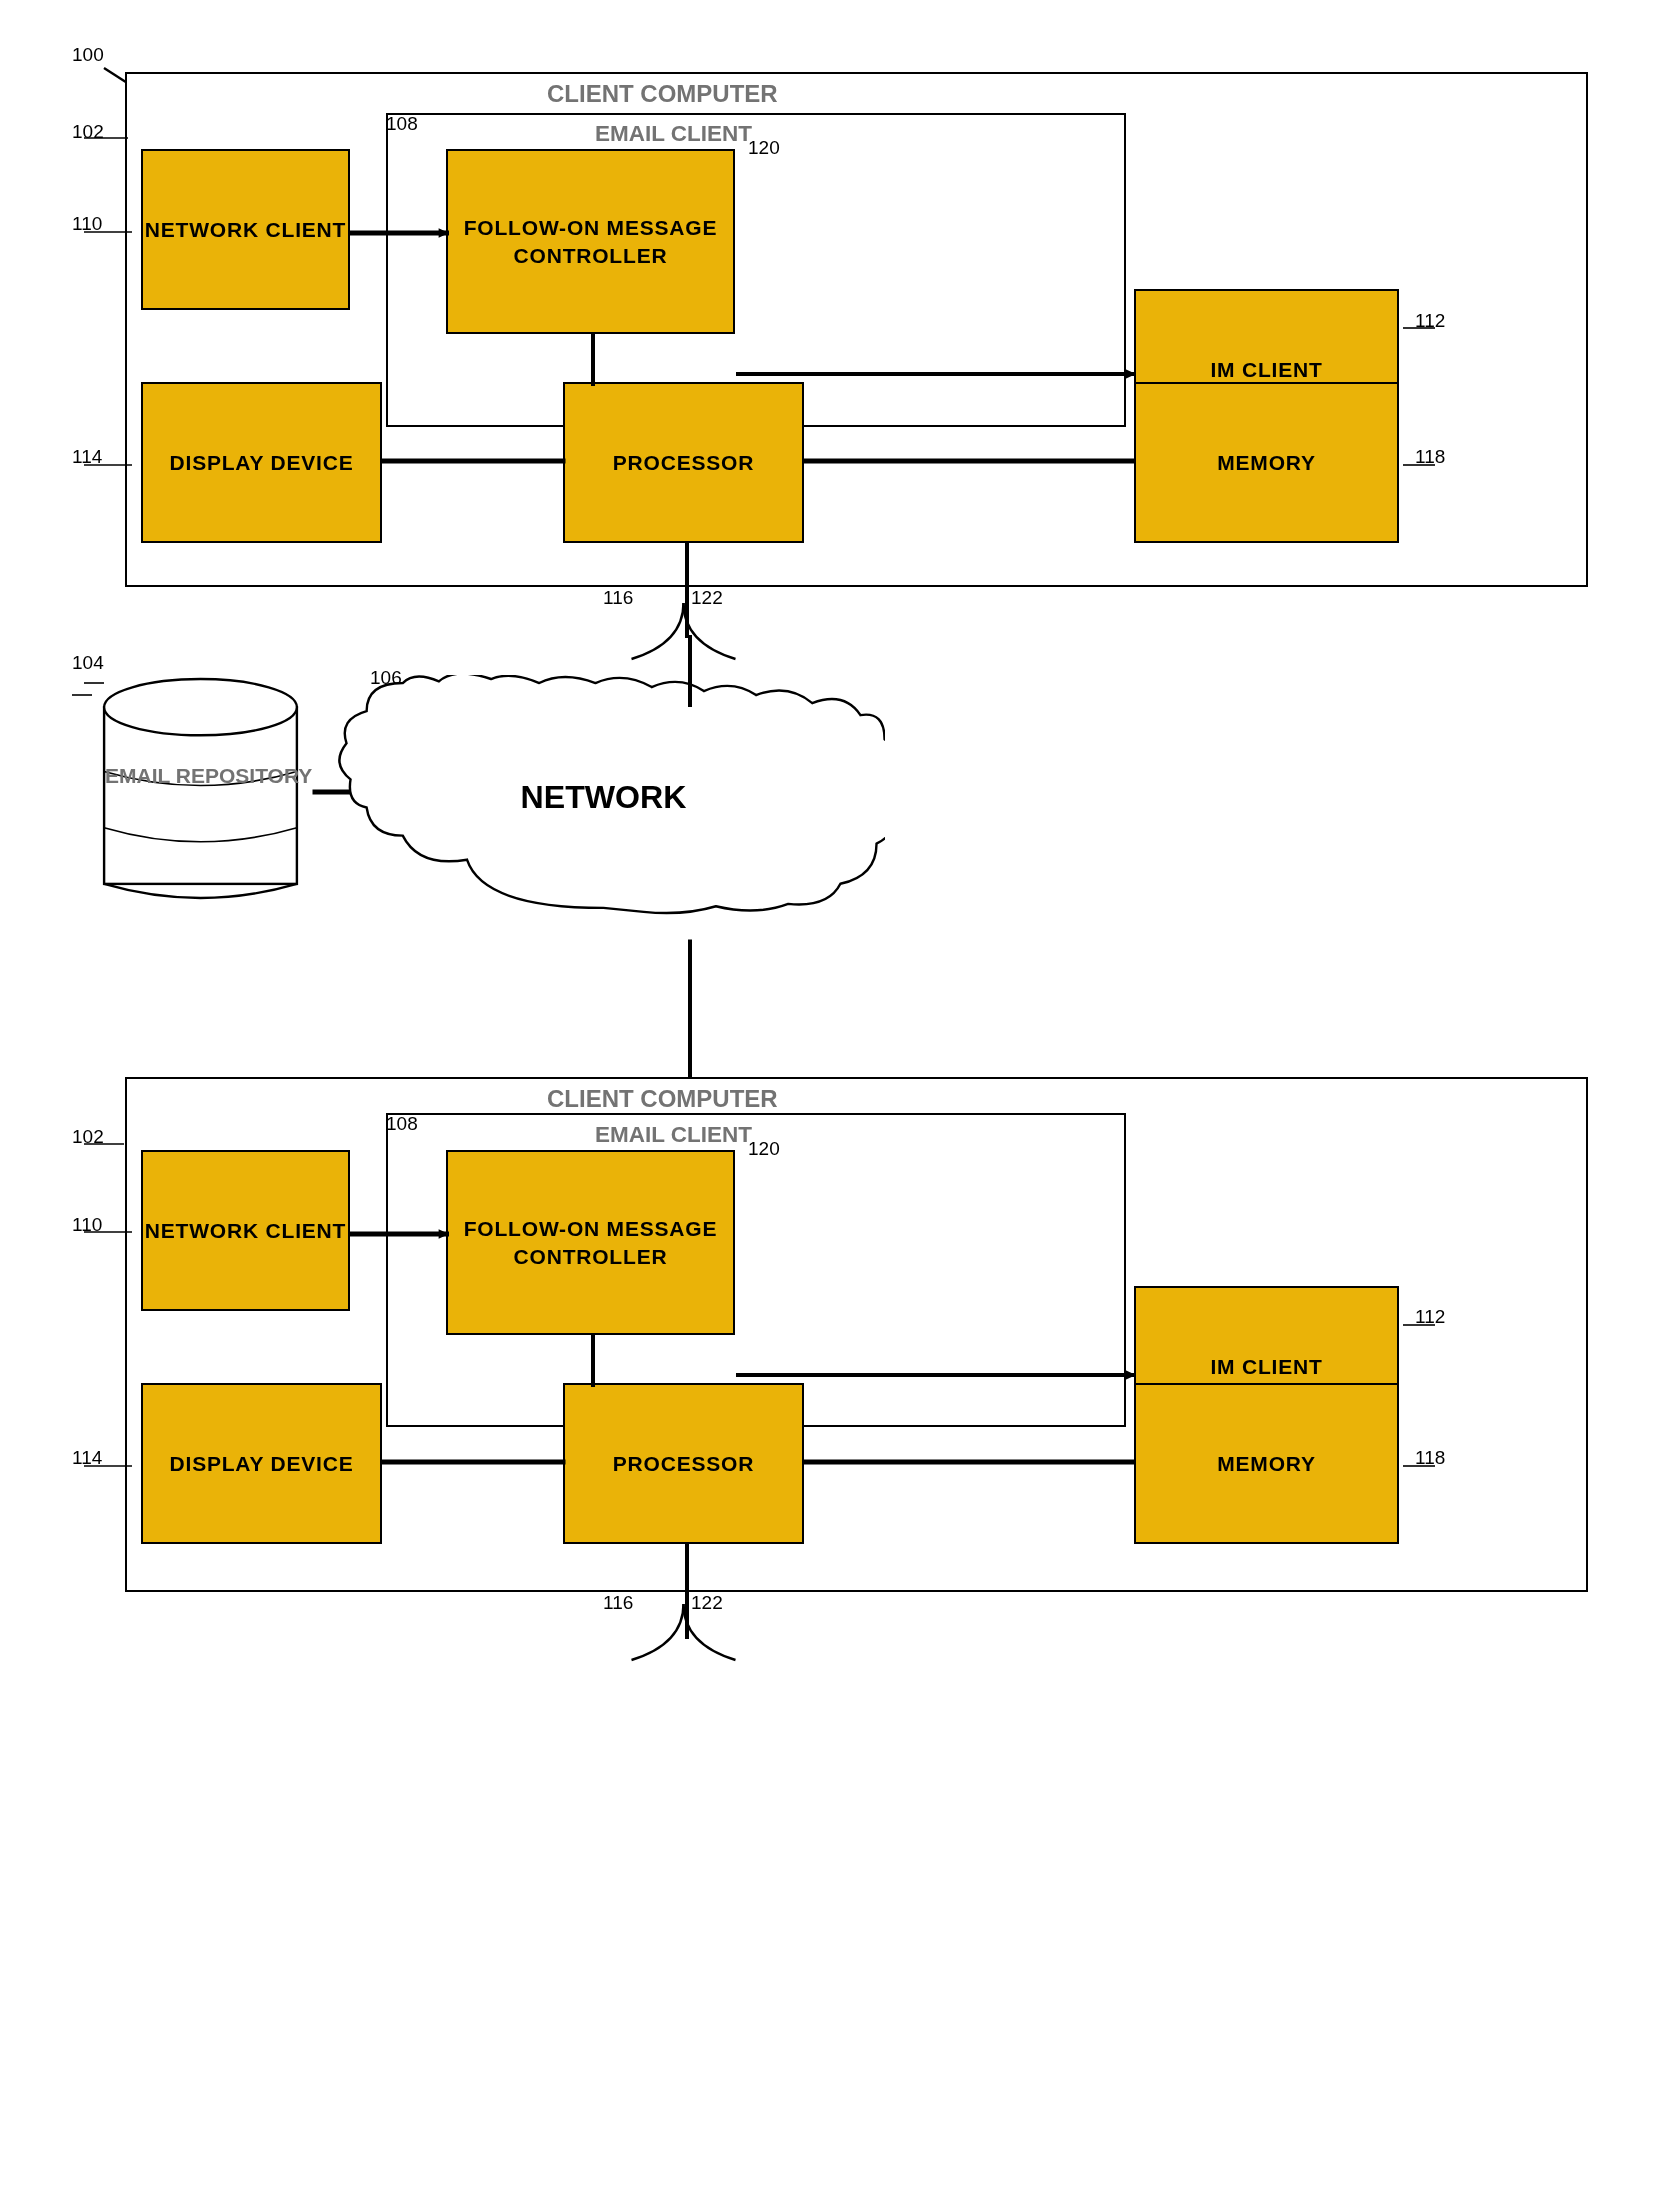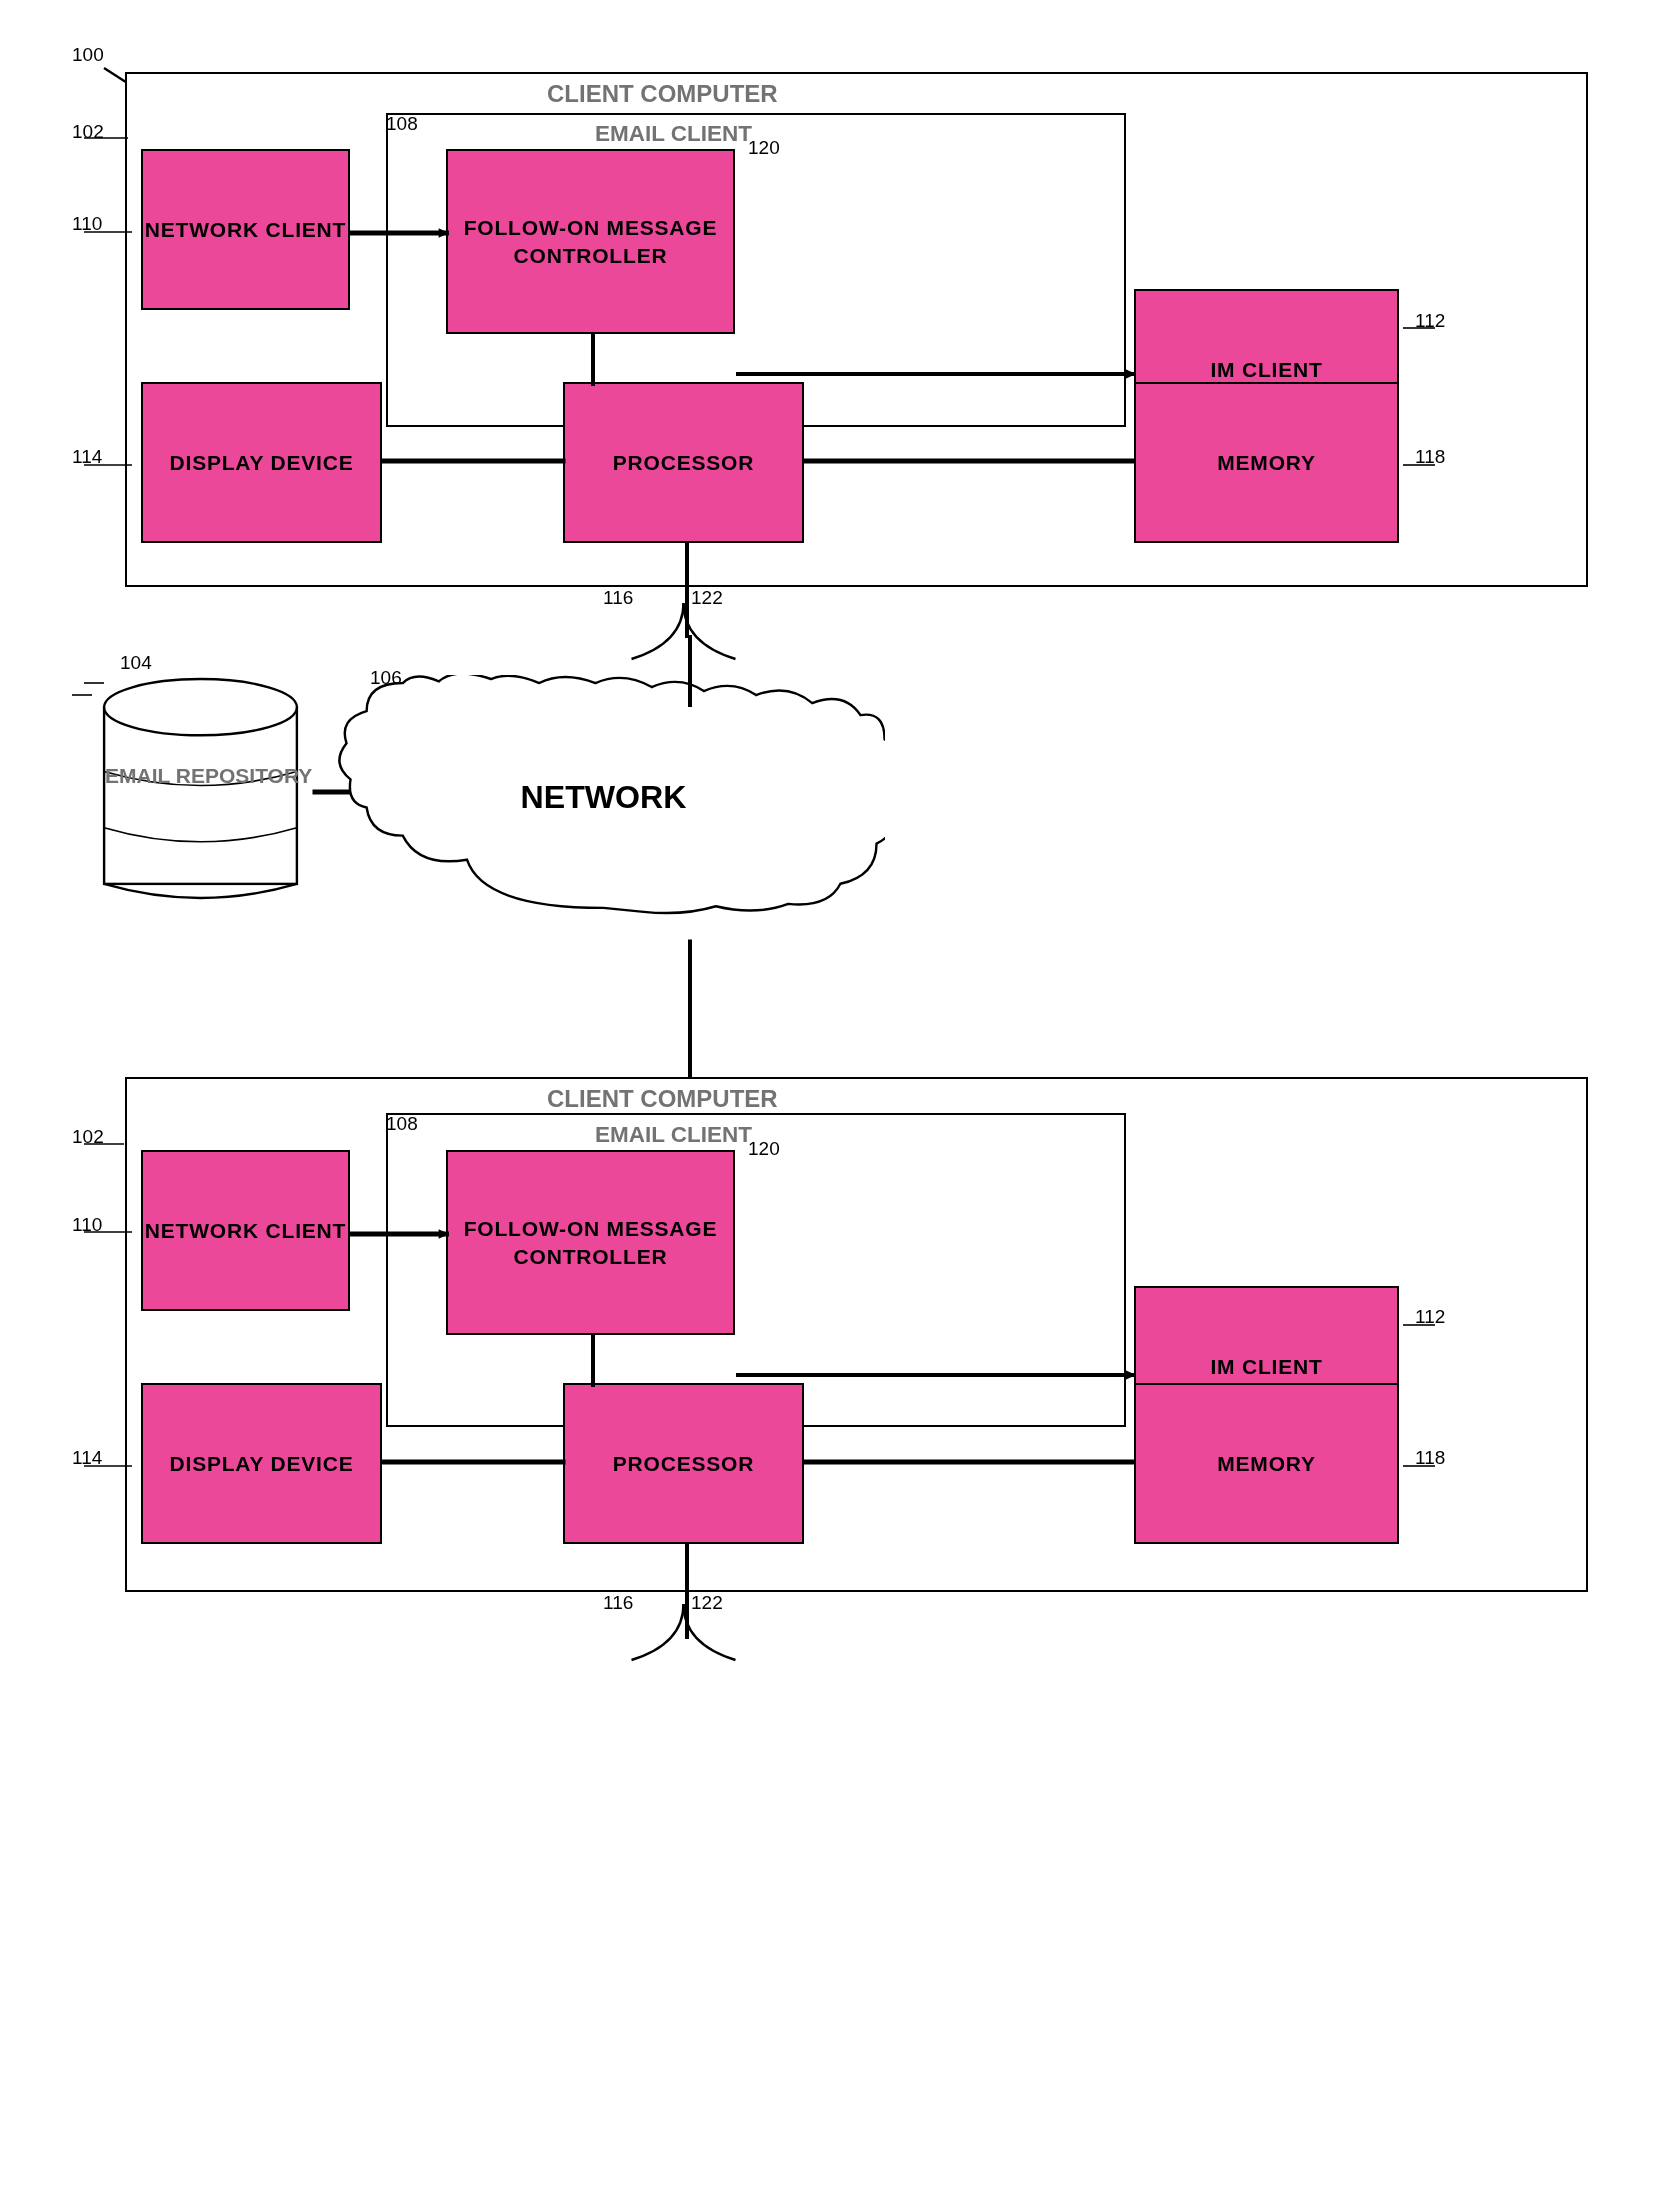--- a/index.html
+++ b/index.html
@@ -19,21 +19,21 @@
     .label {
       position: absolute;
       font-size: 21px;
       font-weight: 400;
       color: #737373;
       white-space: nowrap;
     }
     .box {
       position: absolute;
       border: 2.4px solid #000;
-      background: #ec4899;
+      background: #eab308;
       display: flex;
       align-items: center;
       justify-content: center;
       text-align: center;
       font-size: 22.5px;
       font-weight: 700;
       letter-spacing: 0.8px;
       line-height: 1.3;
     }
     .outer-box {
@@ -148,21 +148,21 @@
 
   <svg style="position:absolute;left:679px;top:542px;" width="16" height="96" viewBox="0 0 20 120">
     <line x1="10" y1="0" x2="10" y2="120" stroke="#000" stroke-width="5"></line>
   </svg>
 
   <svg style="position:absolute;left:623px;top:603px;" width="161" height="64" viewBox="0 0 200 80">
     <path d="M75,0 Q75,50 10,70" stroke="#000" stroke-width="3" fill="none"></path>
     <path d="M75,0 Q75,50 140,70" stroke="#000" stroke-width="3" fill="none"></path>
   </svg>
 
-  <div class="ref" style="left:72px; top:652px;margin-left:48px;">104</div>
+  <div class="ref" style="left:72px; top:652px;">104</div>
   <svg style="position:absolute;left:72px;top:687px;" width="24" height="16" viewBox="0 0 30 20">
     <line x1="0" y1="10" x2="25" y2="10" stroke="#000" stroke-width="2"></line>
   </svg>
 
   <svg class="cylinder-svg" style="left:88px; top:667px;" width="225" height="241" viewBox="0 0 280 300">
 
     <rect x="20" y="50" width="240" height="220" fill="white" stroke="#000" stroke-width="3"></rect>
 
     <ellipse cx="140" cy="50" rx="120" ry="35" fill="white" stroke="#000" stroke-width="3"></ellipse>
 

